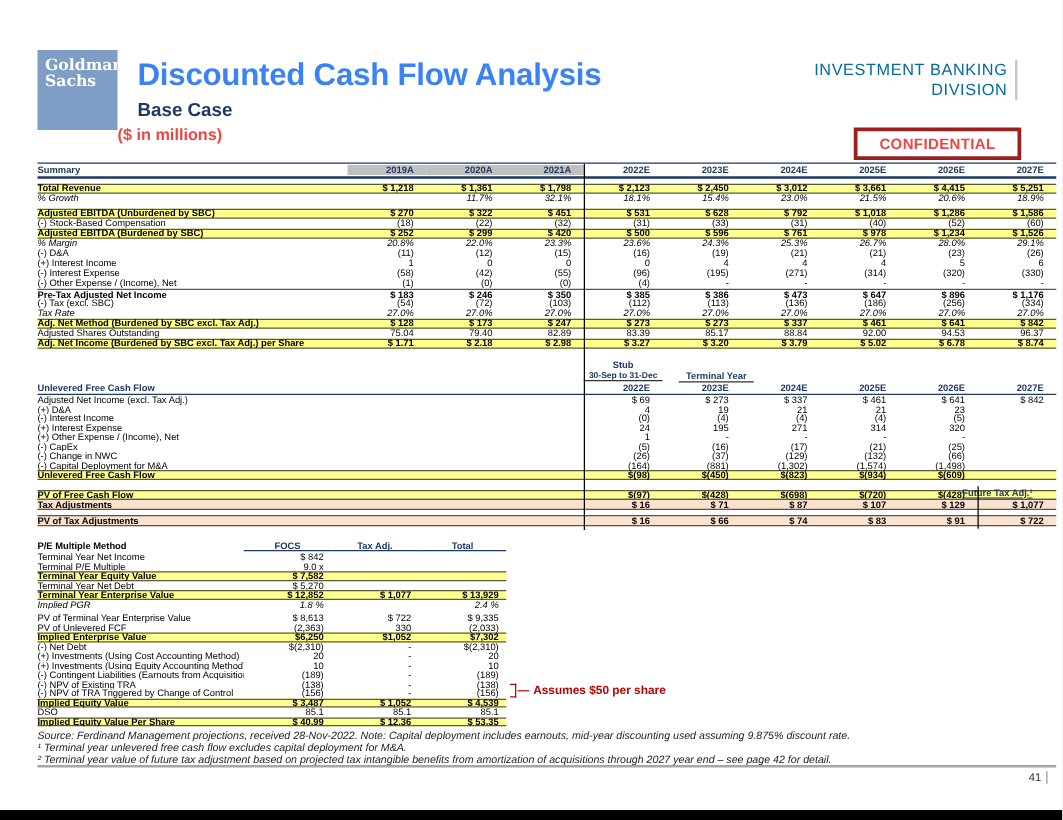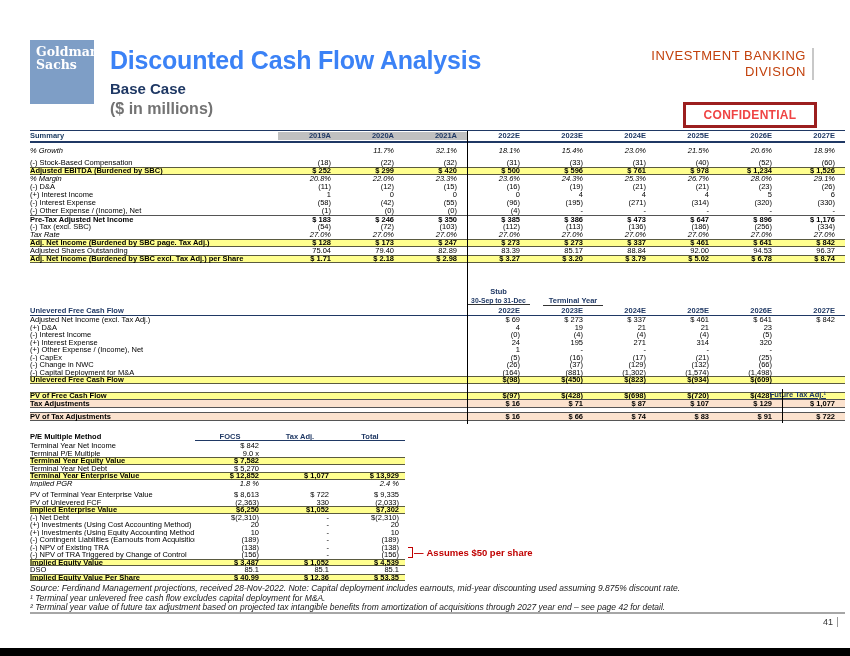--- a/index.html
+++ b/index.html
@@ -4,22 +4,22 @@
 <style>
   html,body{margin:0;padding:0;background:#e8e8e8;}
   .page{position:relative;width:850px;height:656px;background:#ffffff;font-family:"Liberation Sans",sans-serif;overflow:hidden;margin:0 auto;}
   .bottombar{position:absolute;left:0;bottom:0;width:850px;height:8px;background:#000;}
 
   
   .gslogo{position:absolute;left:30px;top:40px;width:64px;height:64px;background:#7E9EC6;color:#fff;
     font-family:"DejaVu Serif",serif;font-weight:bold;font-size:12.5px;line-height:13px;padding:5px 0 0 6px;box-sizing:border-box;}
   .title{position:absolute;left:110px;top:46px;color:#3b82f6;font-size:25px;font-weight:bold;letter-spacing:-0.2px;}
   .subtitle{position:absolute;left:110px;top:80px;color:#1F3864;font-size:15px;font-weight:bold;}
-  .units{position:absolute;left:110px;top:100px;color:#737373;font-size:16px;font-weight:bold;}
-  .division{position:absolute;right:36px;top:48px;text-align:right;color:#c2410c;font-size:13px;line-height:16px;
+  .units{position:absolute;left:94px;top:100px;color:#ef4444;font-size:13px;font-weight:bold;}
+  .division{position:absolute;right:36px;top:48px;text-align:right;color:#0369a1;font-size:13px;line-height:16px;
     letter-spacing:0.5px;border-right:2px solid #c8c8c8;padding-right:6px;}
   .confbox{position:absolute;left:683px;top:102px;width:128px;height:20px;border:3px solid #9C1F1F;
     color:#ef4444;font-size:12px;font-weight:bold;text-align:center;line-height:20px;letter-spacing:0.3px;background:#fff;}
 
   
   .trow{display:flex;align-items:center;height:8px;font-size:7.5px;line-height:8px;color:#000;box-sizing:border-box;}
   .trow .lbl{flex:none;white-space:nowrap;overflow:hidden;}
   .trow .val{flex:none;text-align:right;padding-right:10px;box-sizing:border-box;white-space:nowrap;}
   .spacer{height:4px;}
   .yellow{background:#FFFF8F;font-weight:bold;border-top:1px solid #5a5a40;border-bottom:1px solid #5a5a40;}
@@ -108,33 +108,57 @@
       <div class="val c1 hist">2020A</div>
       <div class="val c2 hist">2021A</div>
       <div class="val c3">2022E</div>
       <div class="val c4">2023E</div>
       <div class="val c5">2024E</div>
       <div class="val c6">2025E</div>
       <div class="val c7">2026E</div>
       <div class="val c8">2027E</div>
     </div>
   <div class="trow spacer"></div>
+      <div class="trow yellow">
+        <div class="lbl">Total Revenue</div>
+        <div class="val c0">$ 1,218</div>
+        <div class="val c1">$ 1,361</div>
+        <div class="val c2">$ 1,798</div>
+        <div class="val c3">$ 2,123</div>
+        <div class="val c4">$ 2,450</div>
+        <div class="val c5">$ 3,012</div>
+        <div class="val c6">$ 3,661</div>
+        <div class="val c7">$ 4,415</div>
+        <div class="val c8">$ 5,251</div>
+      </div>
       <div class="trow italic">
         <div class="lbl">% Growth</div>
         <div class="val c0"></div>
         <div class="val c1">11.7%</div>
         <div class="val c2">32.1%</div>
         <div class="val c3">18.1%</div>
         <div class="val c4">15.4%</div>
         <div class="val c5">23.0%</div>
         <div class="val c6">21.5%</div>
         <div class="val c7">20.6%</div>
         <div class="val c8">18.9%</div>
       </div>
       <div class="trow spacer"></div>
+      <div class="trow yellow">
+        <div class="lbl">Adjusted EBITDA (Unburdened by SBC)</div>
+        <div class="val c0">$ 270</div>
+        <div class="val c1">$ 322</div>
+        <div class="val c2">$ 451</div>
+        <div class="val c3">$ 531</div>
+        <div class="val c4">$ 628</div>
+        <div class="val c5">$ 792</div>
+        <div class="val c6">$ 1,018</div>
+        <div class="val c7">$ 1,286</div>
+        <div class="val c8">$ 1,586</div>
+      </div>
       <div class="trow ">
         <div class="lbl">(-) Stock-Based Compensation</div>
         <div class="val c0">(18)</div>
         <div class="val c1">(22)</div>
         <div class="val c2">(32)</div>
         <div class="val c3">(31)</div>
         <div class="val c4">(33)</div>
         <div class="val c5">(31)</div>
         <div class="val c6">(40)</div>
         <div class="val c7">(52)</div>
@@ -242,21 +266,21 @@
         <div class="val c1">27.0%</div>
         <div class="val c2">27.0%</div>
         <div class="val c3">27.0%</div>
         <div class="val c4">27.0%</div>
         <div class="val c5">27.0%</div>
         <div class="val c6">27.0%</div>
         <div class="val c7">27.0%</div>
         <div class="val c8">27.0%</div>
       </div>
       <div class="trow yellow">
-        <div class="lbl">Adj. Net Income (Burdened by SBC page. Tax Adj.)</div>
+        <div class="lbl">Adj. Net Method (Burdened by SBC excl. Tax Adj.)</div>
         <div class="val c0">$ 128</div>
         <div class="val c1">$ 173</div>
         <div class="val c2">$ 247</div>
         <div class="val c3">$ 273</div>
         <div class="val c4">$ 273</div>
         <div class="val c5">$ 337</div>
         <div class="val c6">$ 461</div>
         <div class="val c7">$ 641</div>
         <div class="val c8">$ 842</div>
       </div>

